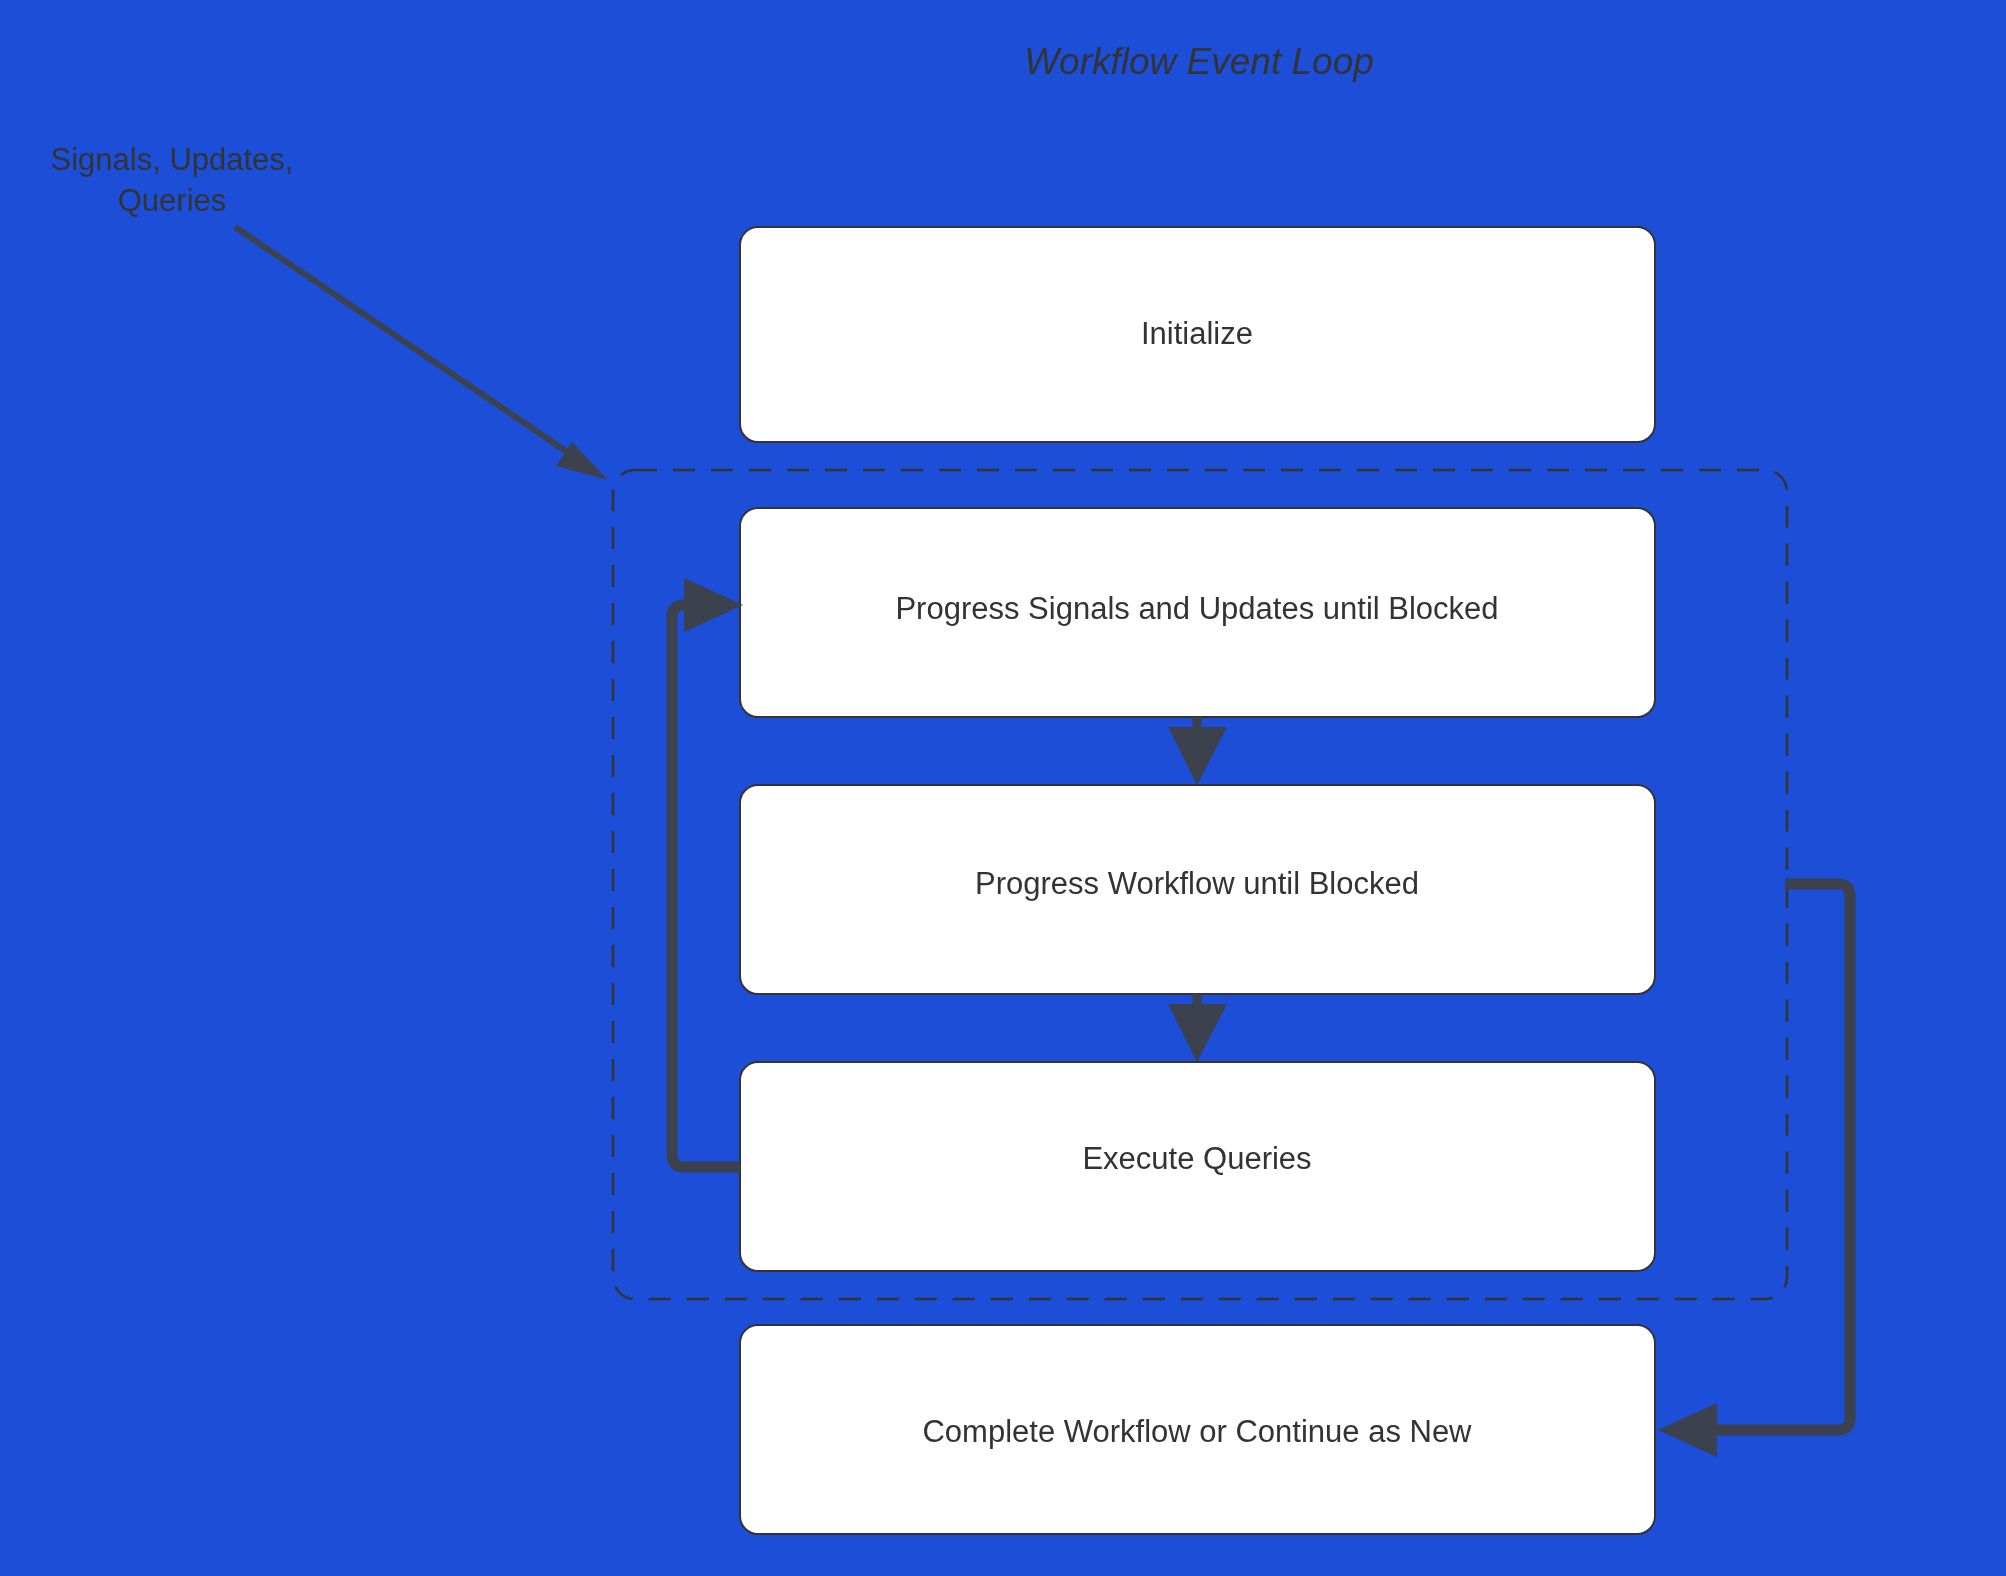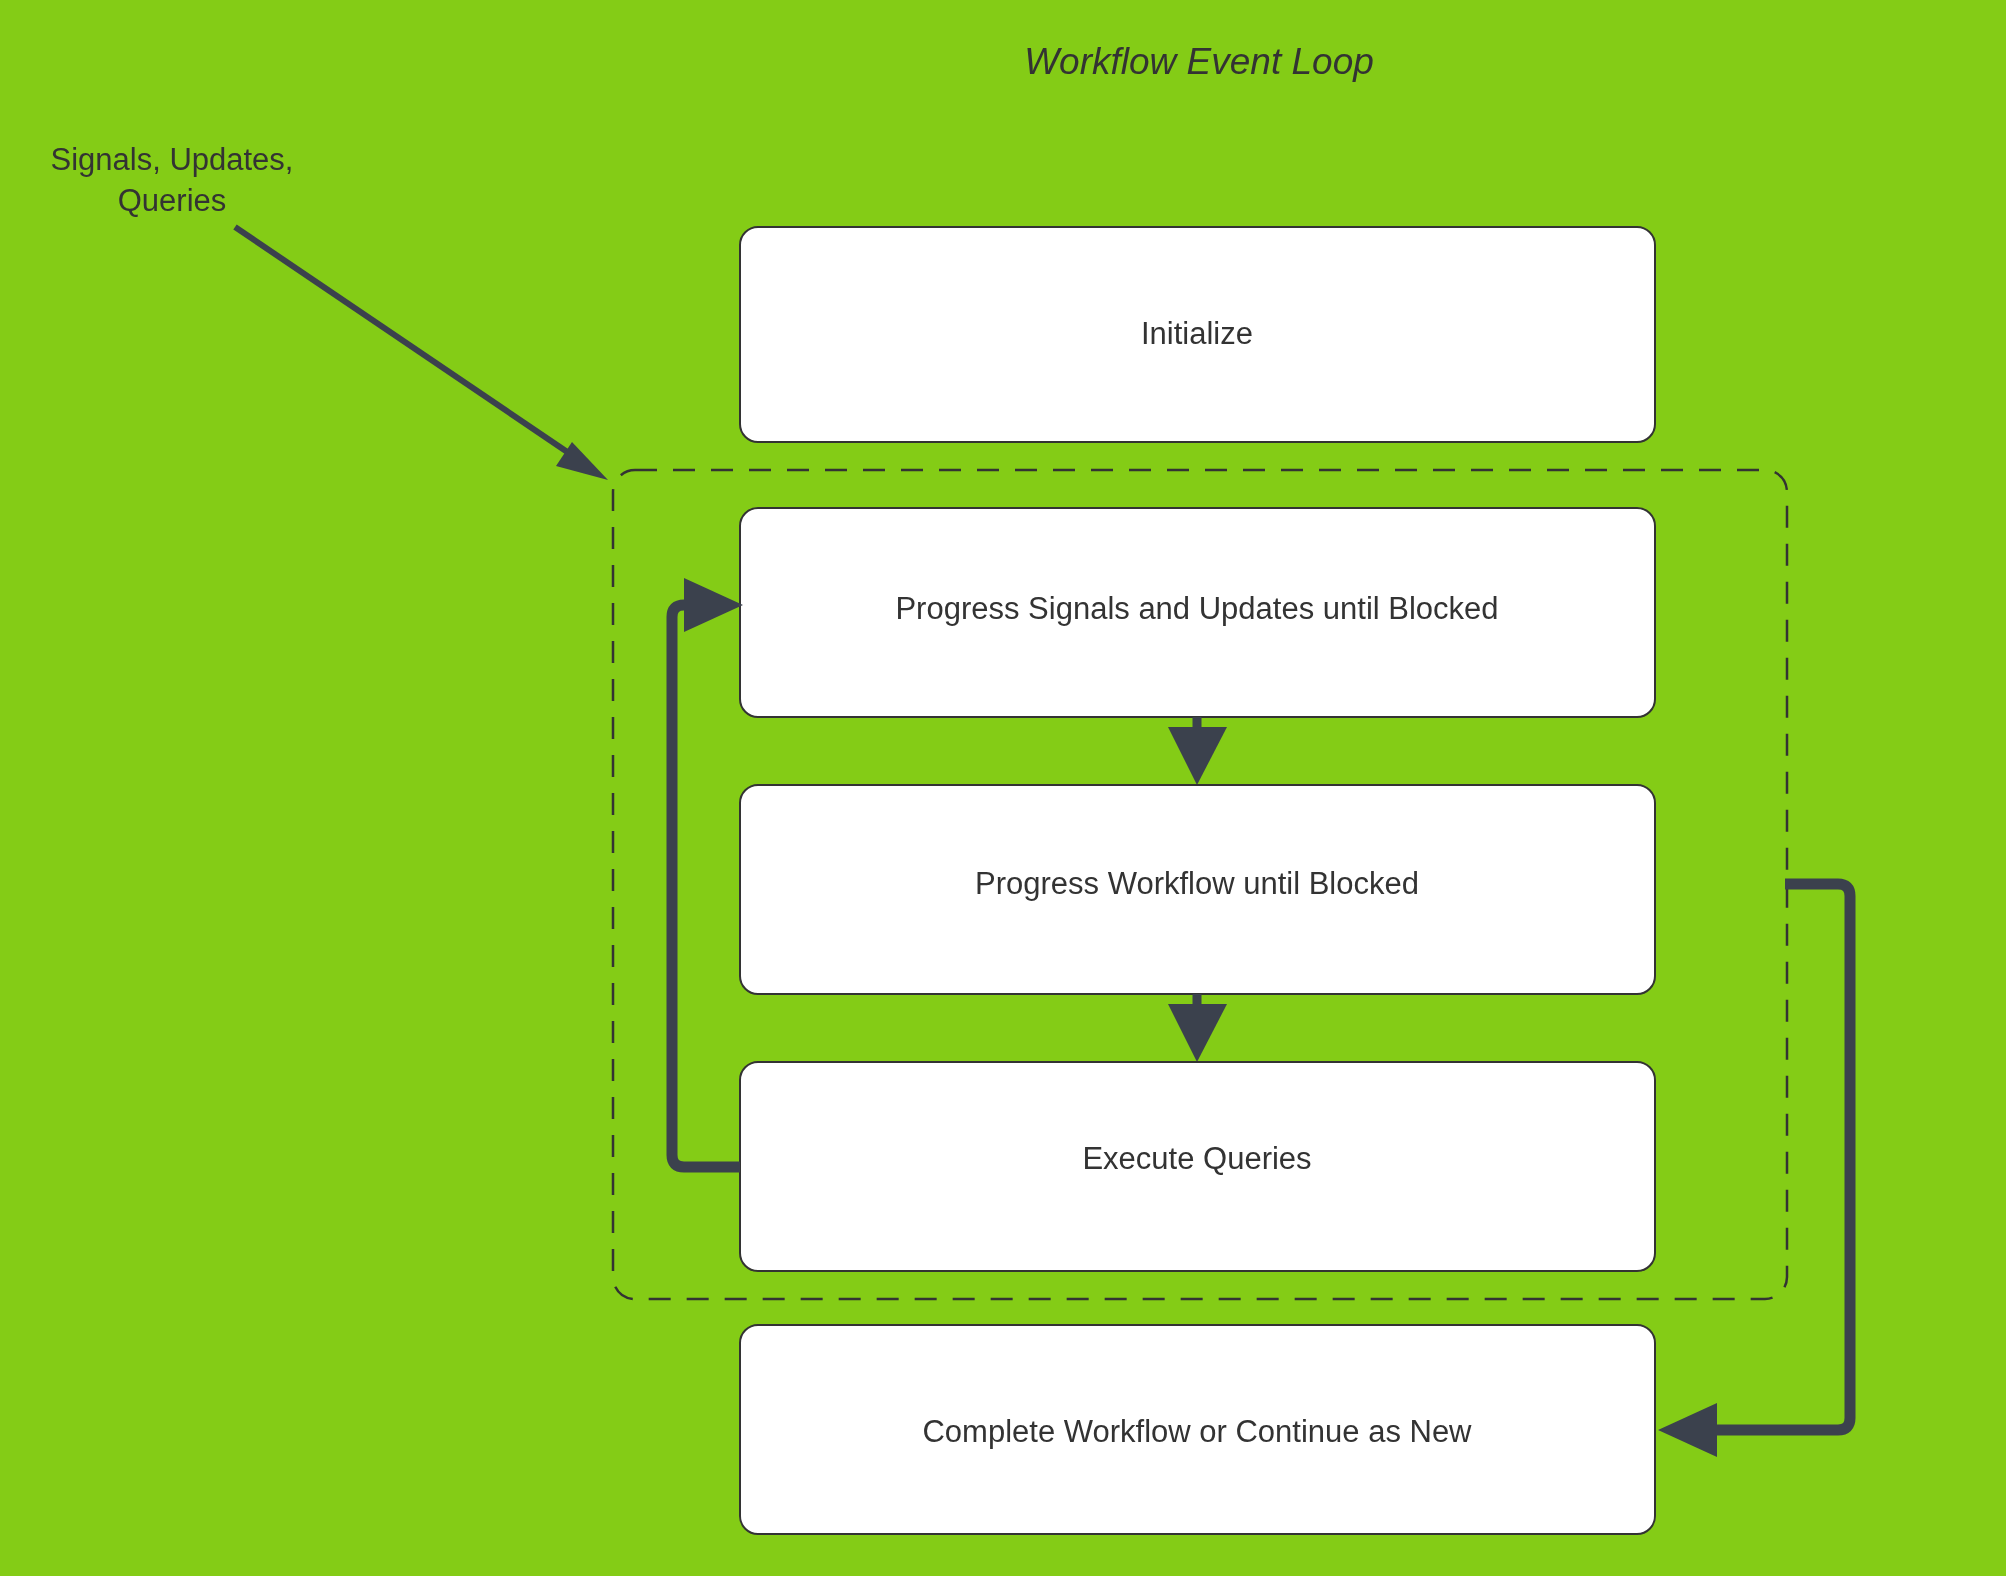--- a/index.html
+++ b/index.html
@@ -10,21 +10,21 @@
   body {
     width: 2006px;
     height: 1576px;
     font-family: "Liberation Sans", sans-serif;
     overflow: hidden;
   }
   #diagram-root {
     position: relative;
     width: 2006px;
     height: 1576px;
-    background: #84cc16;
+    background: #1d4ed8;
     text-align: center;
   }
   svg#diagram-canvas {
     position: absolute;
     top: 0;
     left: 0;
     width: 2006px;
     height: 1576px;
     display: block;
   }

